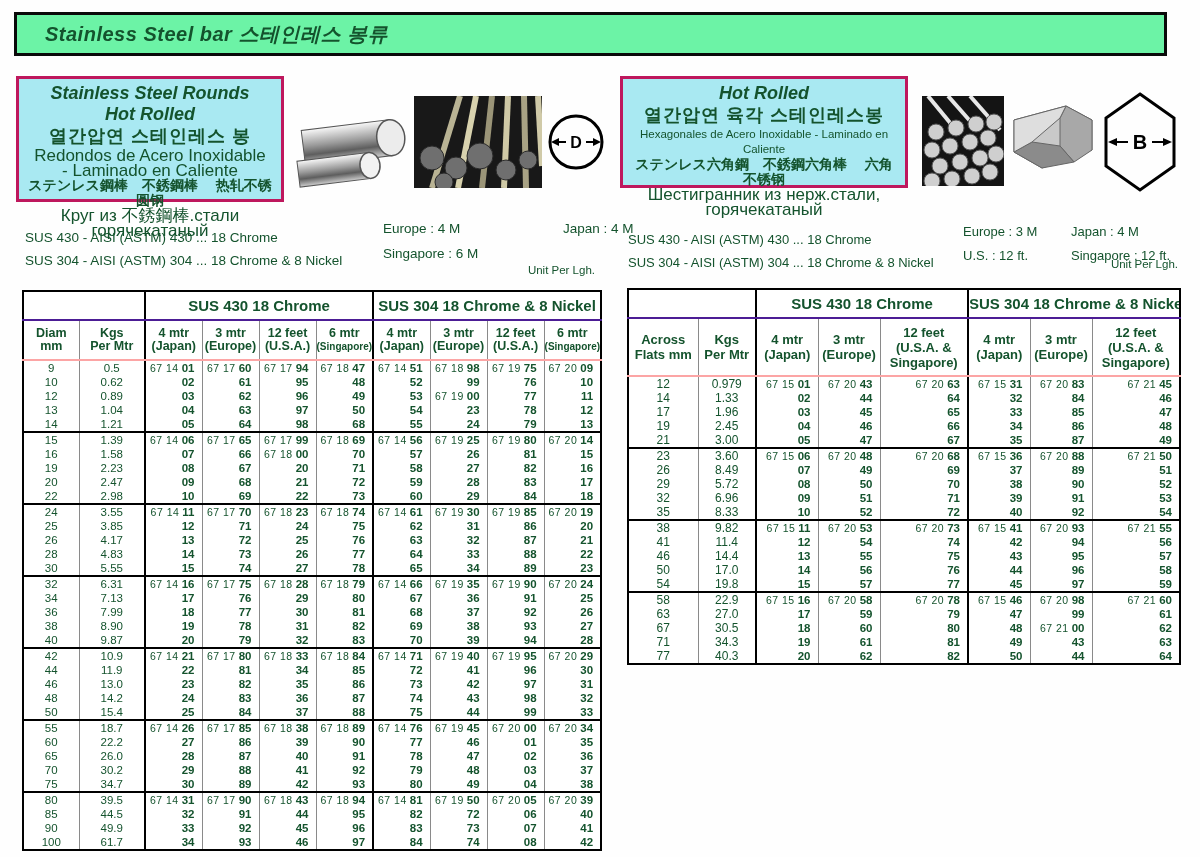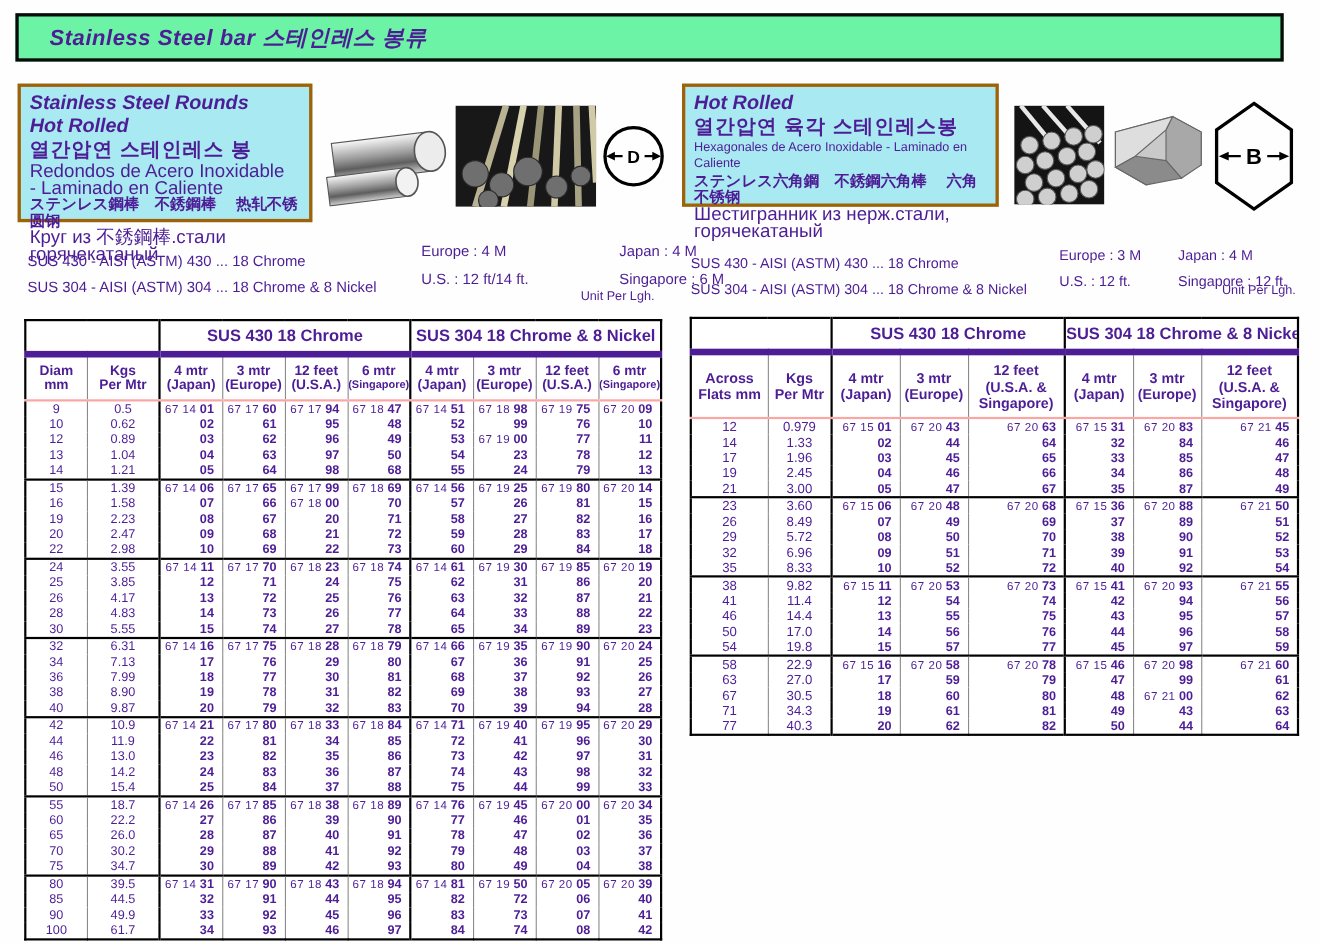--- a/index.html
+++ b/index.html
@@ -1,39 +1,39 @@
 <!DOCTYPE html>
 <html><head>
 <meta charset="utf-8">
 <style>
   html,body{margin:0;padding:0;background:#ffffff;}
-  .page{position:relative;width:1200px;height:857px;background:#fefefe;font-family:"Liberation Sans",sans-serif;color:#4c1d95;overflow:hidden;}
+  .page{position:relative;width:1200px;height:857px;background:#fefefe;font-family:"Liberation Sans",sans-serif;color:#14532d;overflow:hidden;}
 
   
   .banner{position:absolute;left:14px;top:12px;width:1147px;height:38px;background:#6cf3a6;border:3px solid #0a0a0a;display:flex;align-items:center;}
   .banner .title{font-style:italic;font-weight:700;font-size:20px;padding-left:28px;letter-spacing:.5px;}
 
   
-  .infobox{position:absolute;background:#a9e9f2;border:3px solid #a16207;padding:4px 8px 2px 8px;box-sizing:border-box;}
+  .infobox{position:absolute;background:#a9e9f2;border:3px solid #be185d;padding:4px 8px 2px 8px;box-sizing:border-box;text-align:center;}
   .ib-title{font-style:italic;font-weight:700;font-size:18px;line-height:21px;}
   .ib-ko{font-weight:700;font-size:18px;line-height:23px;letter-spacing:1px;}
   .ib-sm{font-size:17px;line-height:15px;}
   .ib-jp{font-size:14px;font-weight:700;line-height:15px;}
 
   
   .susline{font-size:13.5px;line-height:23px;white-space:nowrap;}
   .lengths{display:grid;font-size:13.5px;line-height:25px;white-space:nowrap;}
   .unitnote{position:absolute;font-size:11.5px;text-align:right;}
 
   
   table.tbl{border-collapse:collapse;table-layout:fixed;border:2px solid #000;background:#fff;}
   .tbl th,.tbl td{border-left:1px solid #8a8a8a;padding:0;overflow:hidden;white-space:nowrap;}
   .tbl th:first-child,.tbl td:first-child{border-left:none;}
   .tbl .strong-left{border-left:2px solid #000 !important;}
-  .tbl thead tr.gh th{border-bottom:6px solid #4c1d95;height:27px;font-size:15px;font-weight:700;text-align:center;border-radius:14px;}
+  .tbl thead tr.gh th{border-bottom:2px solid #4c1d95;height:27px;font-size:15px;font-weight:700;text-align:center;border-radius:14px;}
   .tbl thead tr.sh th{border-bottom:2px solid #fca5a5;font-weight:700;font-size:12.5px;line-height:13.5px;text-align:center;vertical-align:middle;}
   .tbl thead tr.sh th div.small{font-size:10px;}
   .tbl tbody td{height:14px;font-size:11.5px;}
   .tbl tbody tr.group-start td{border-top:2px solid #000;}
   .c-center{text-align:center;}
   .c-code{text-align:right;padding-right:7px !important;}
   .pfx{font-weight:400;font-size:10.5px;letter-spacing:.5px;padding-right:3px;}
   .dig{font-weight:700;font-size:11.5px;}
   #left-table thead tr.sh th{height:38px;}
   #right-table thead tr.sh th{height:56px;font-size:13px;line-height:15px;}
@@ -108,21 +108,20 @@
     </svg>
 
     <div style="position:absolute;left:25px;top:226px;">
       <div class="susline">SUS 430 - AISI (ASTM) 430 ... 18 Chrome</div>
       <div class="susline">SUS 304 - AISI (ASTM) 304 ... 18 Chrome &amp; 8 Nickel</div>
     </div>
 
     <div class="lengths" style="left:383px;top:216px;position:absolute;grid-template-columns:180px 160px;">
       <span>Europe : 4 M</span>
       <span>Japan      : 4 M</span>
-      <span>U.S.  : 12 ft/14 ft.</span>
       <span>Singapore : 6 M</span>
     </div>
 
     <div class="unitnote" style="left:455px;top:264px;width:140px;">Unit Per Lgh.</div>
 
     <table class="tbl" id="left-table" style="position:absolute;left:22px;top:290px;width:578px;">
         <colgroup>
           <col style="width: 56px;">
           <col style="width: 66px;">
           <col style="width: 57px;">

